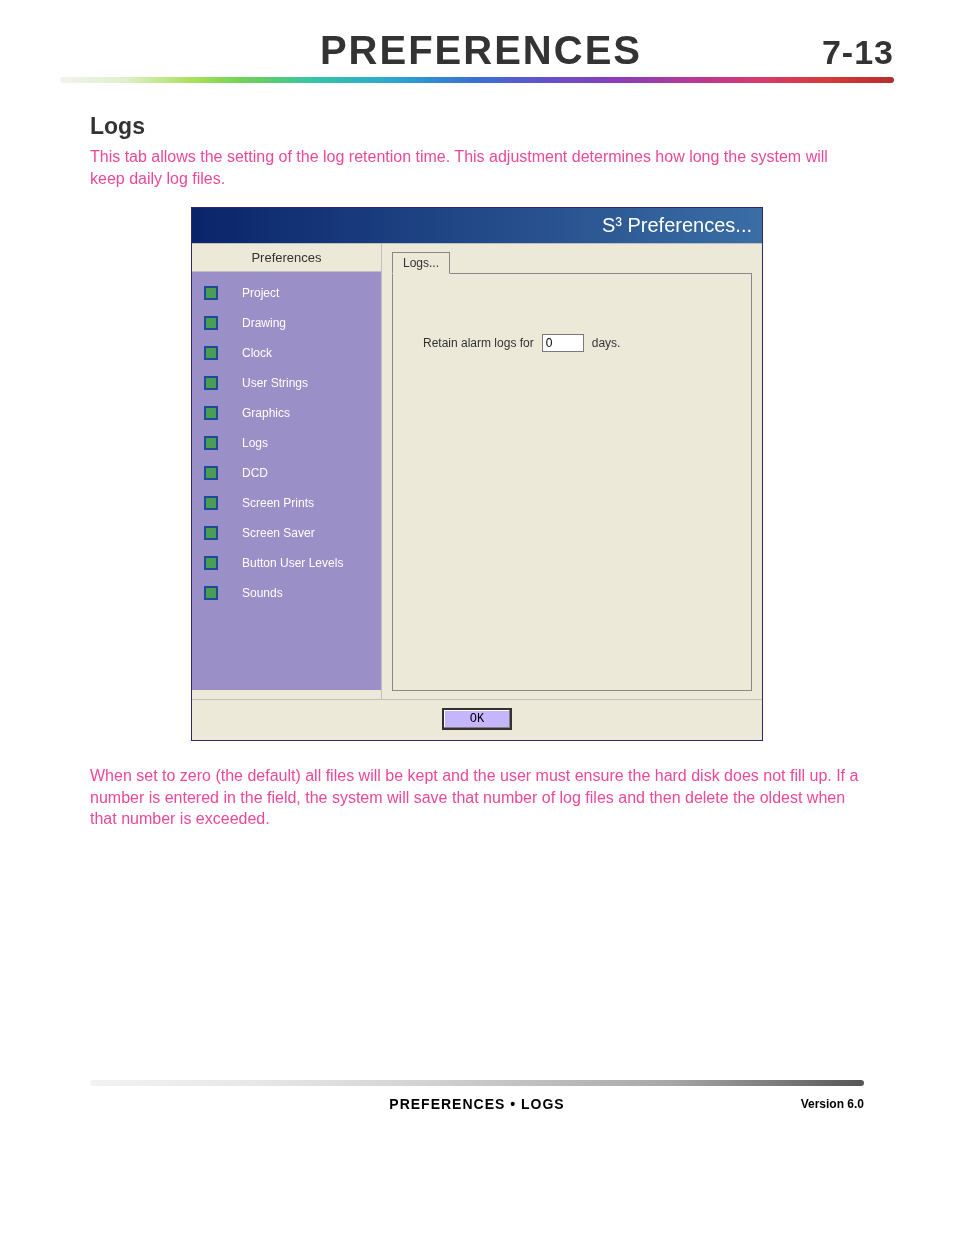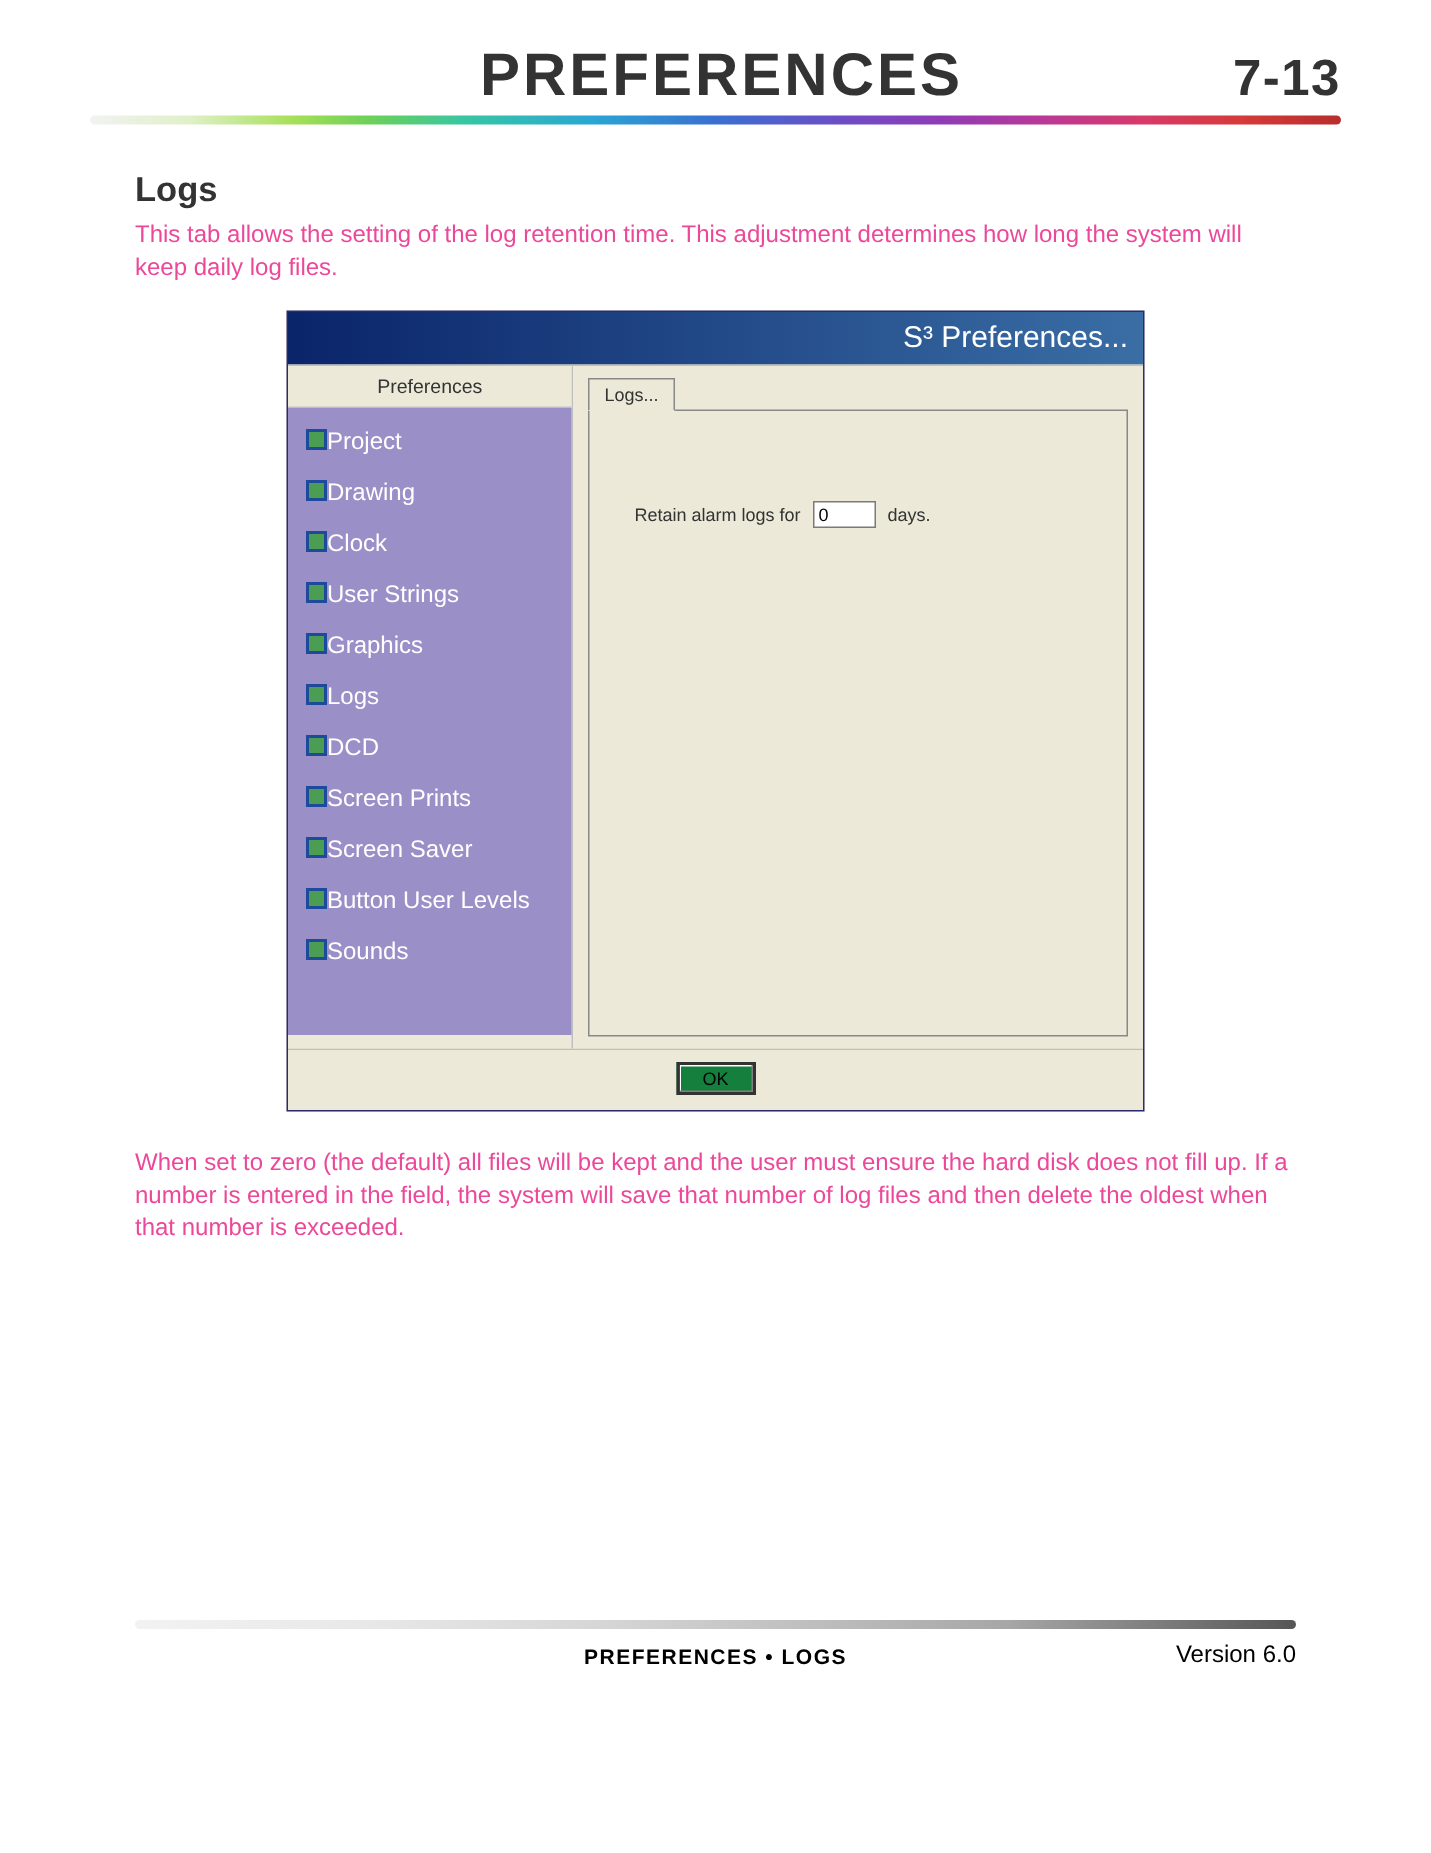--- a/index.html
+++ b/index.html
@@ -94,24 +94,24 @@
     border-bottom: 1px solid #bfbfbf;
   }
   .sidebar-list {
     background: #9b8fc7;
     padding: 6px 0;
     min-height: 418px;
   }
   .sidebar-item {
     display: flex;
     align-items: flex-start;
-    gap: 0;
+    gap: 24px;
     color: #fff;
     font-family: Tahoma, sans-serif;
-    font-size: 16px;
+    font-size: 12px;
     padding: 8px 12px;
     cursor: pointer;
   }
   .sq-icon {
     width: 14px;
     height: 14px;
     border: 2px solid #1e4a9c;
     background: #4a9d52;
     display: inline-block;
     flex-shrink: 0;
@@ -156,25 +156,25 @@
     font-size: 12px;
     border: 1px solid #7a7a7a;
     background: #fff;
   }
   .ok-row {
     text-align: center;
     padding: 8px 0 10px 0;
     background: #ece9d8;
   }
   .ok-btn {
-    width: 53px;
+    width: 70px;
     padding: 2px 0;
-    font-family: Liberation Sans, sans-serif;
-    font-size: 12px;
-    background: #15803d;
+    font-family: Liberation Mono, monospace;
+    font-size: 12px;
+    background: #c4b5fd;
     border: 2px solid #333;
     box-shadow: inset -1px -1px 0 #808080, inset 1px 1px 0 #fff;
     cursor: pointer;
   }
   
   .footer-rule {
     height: 6px;
     margin: 250px 30px 10px 30px;
     background: linear-gradient(to right,
       #f2f2f2 0%, #e8e8e8 20%, #d6d6d6 40%, #bcbcbc 60%,
@@ -191,22 +191,22 @@
   .footer-center {
     font-family: "Arial Black", Arial, sans-serif;
     font-size: 14px;
     letter-spacing: 1px;
     font-weight: 900;
   }
   .footer-right {
     position: absolute;
     right: 0;
     font-family: "Arial Black", Arial, sans-serif;
-    font-size: 16px;
-    font-weight: 400;
+    font-size: 12px;
+    font-weight: 700;
     margin-left: 48px;
   }
 </style>
 </head>
 <body>
 
 <div class="page">
   <div class="header-row">
     <span class="header-title">PREFERENCES</span>
     <span class="header-pageno">7-13</span>

